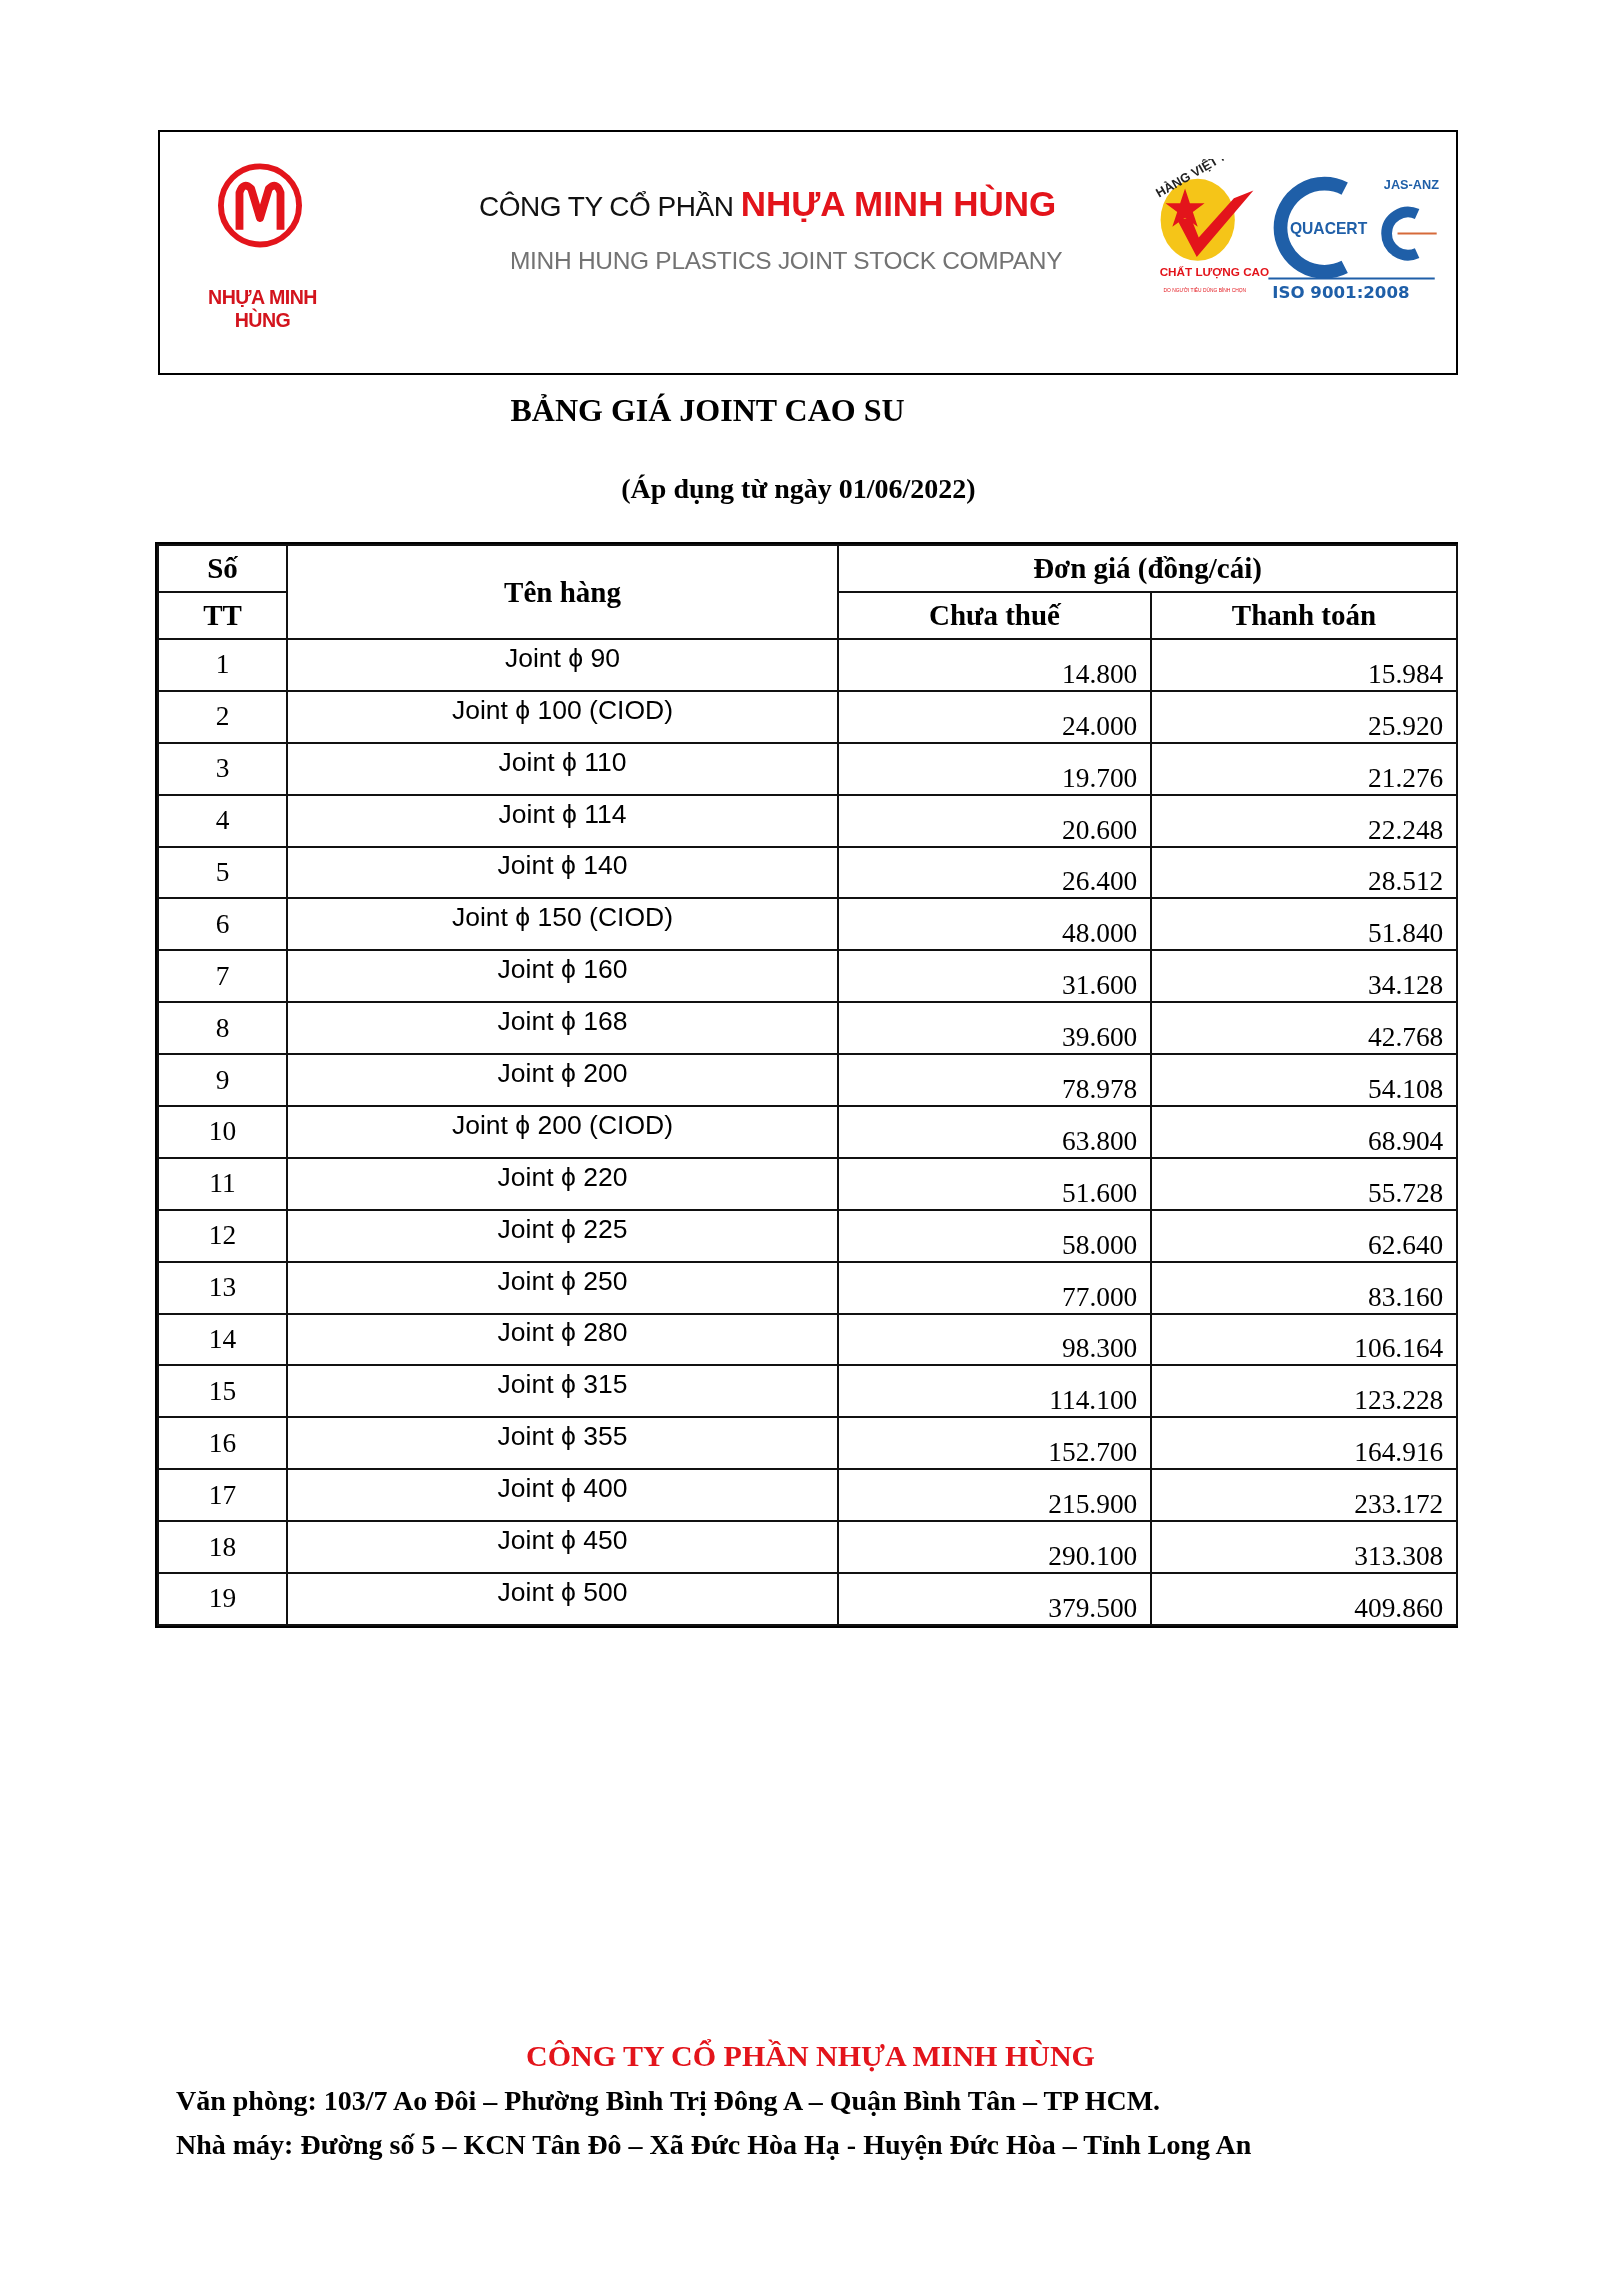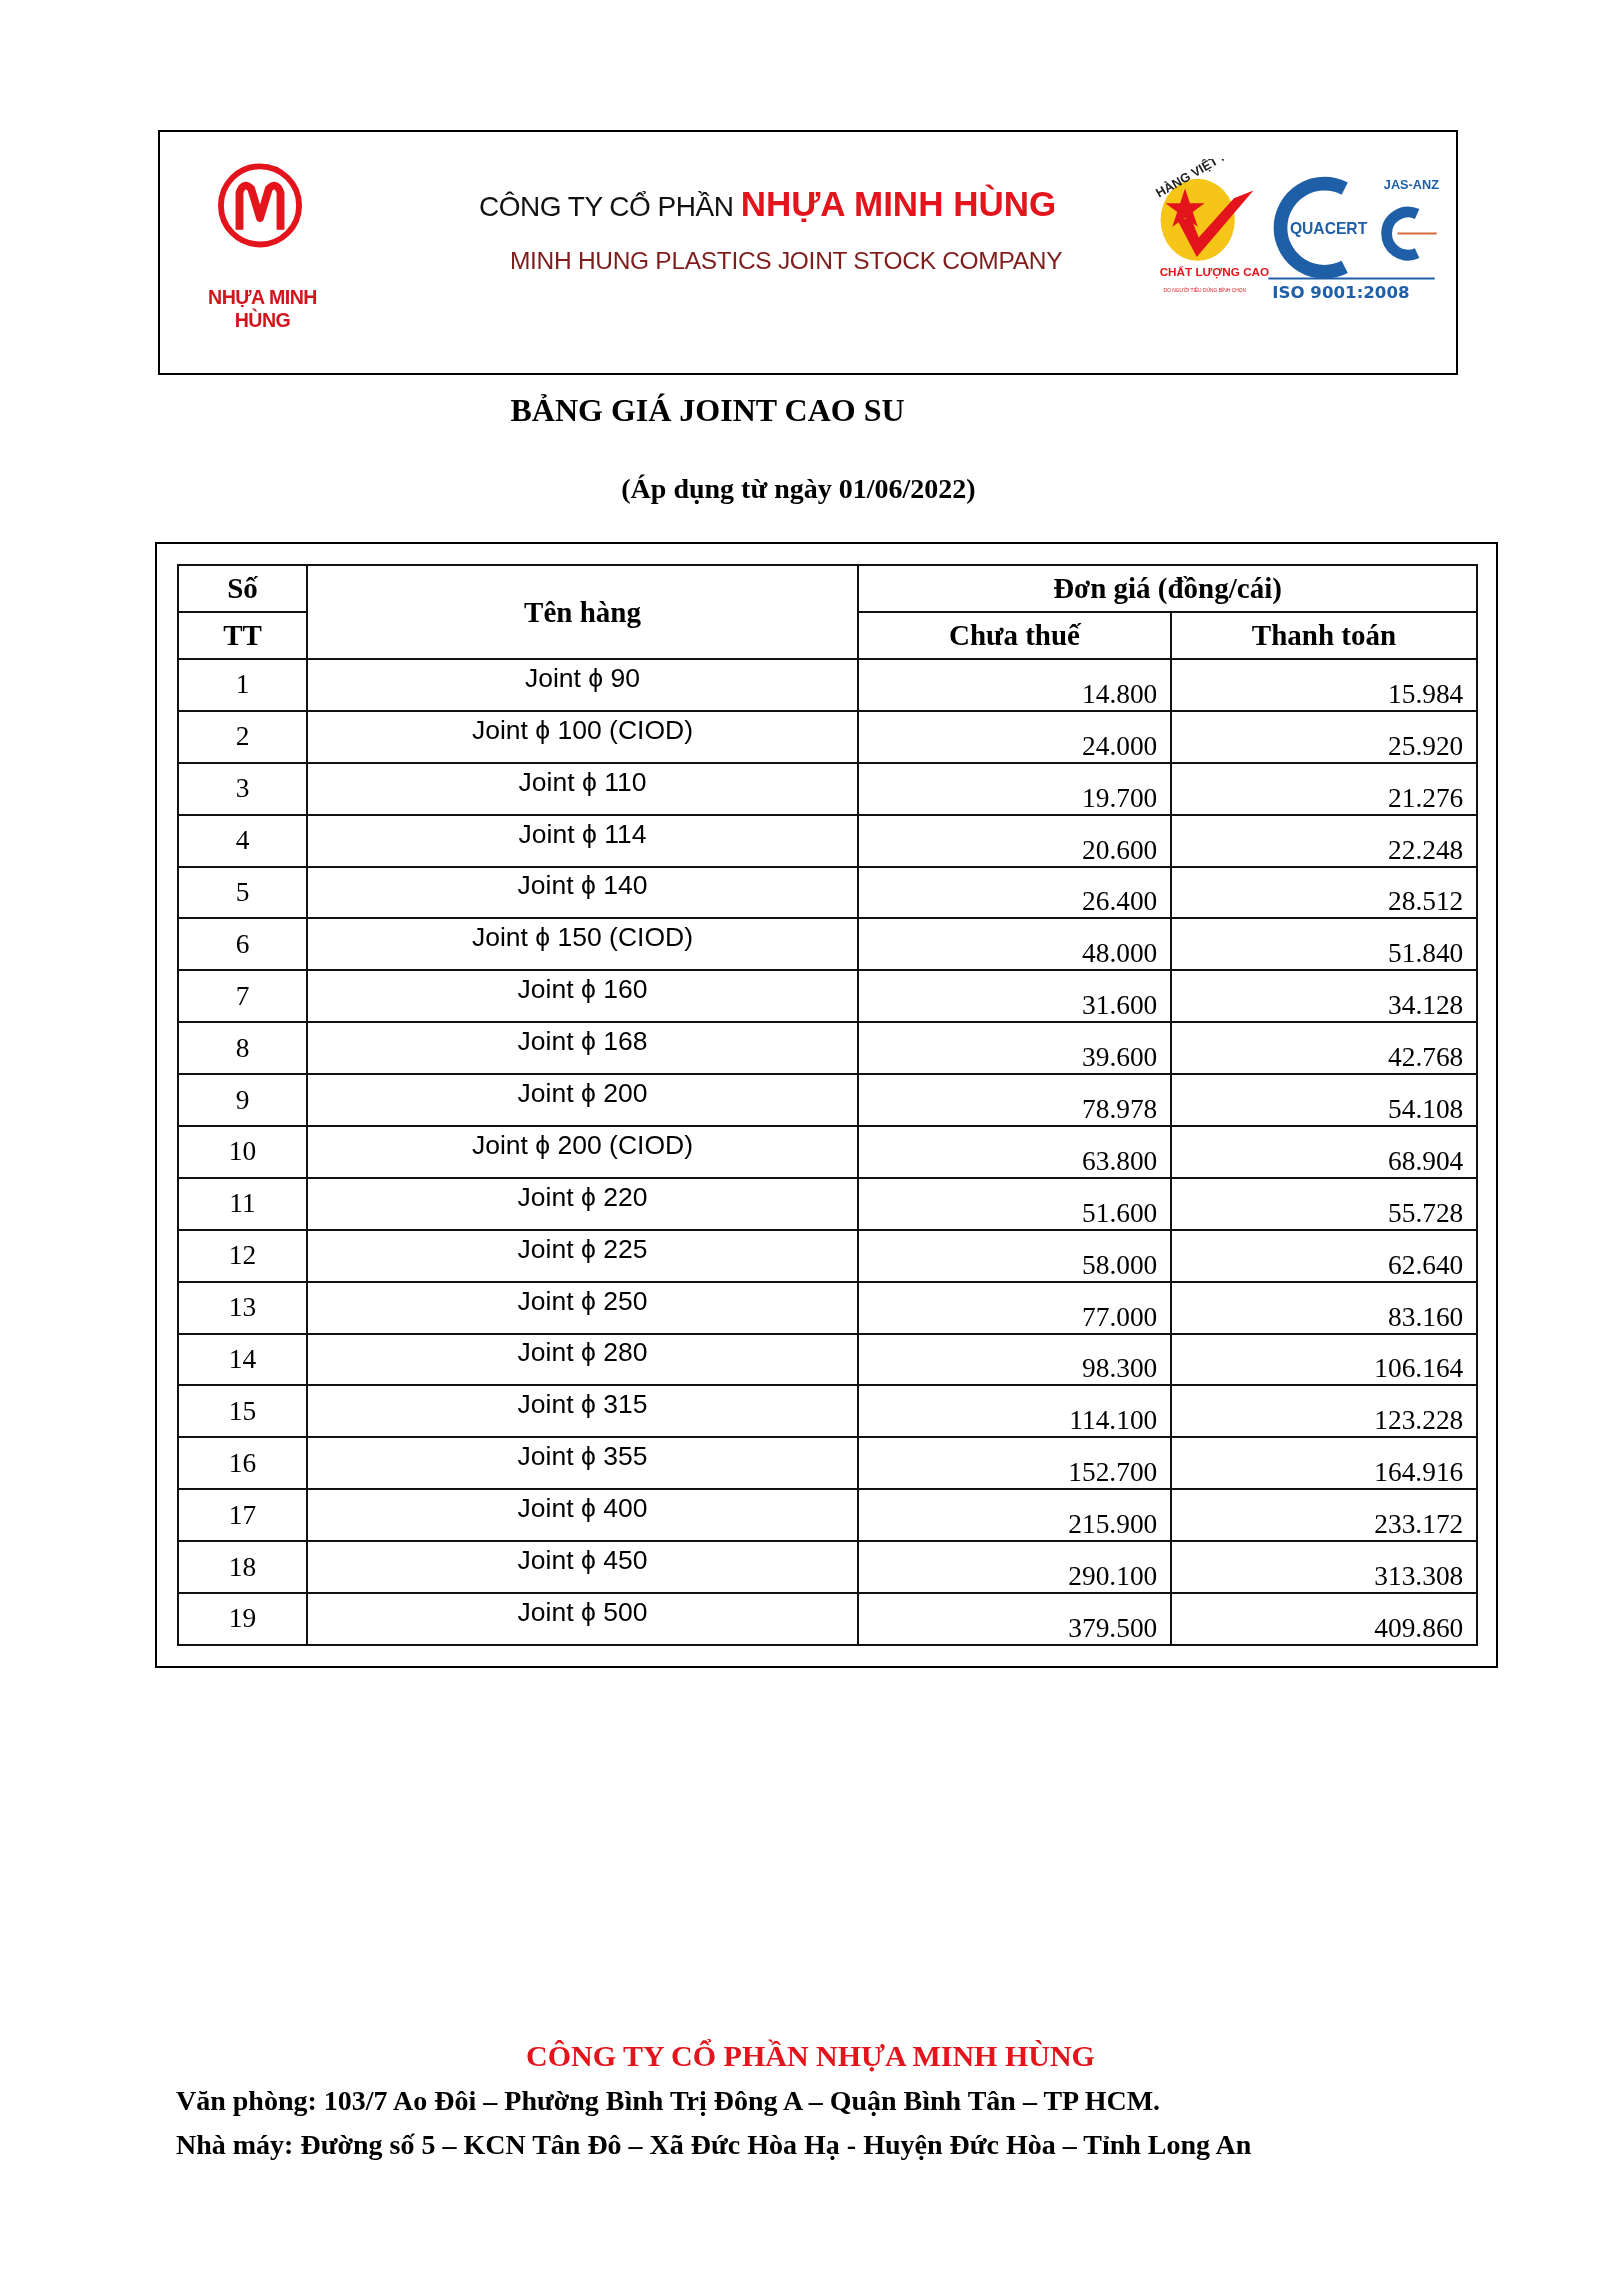--- a/index.html
+++ b/index.html
@@ -11,33 +11,33 @@
                   border: 2.9px solid #000; box-sizing: content-box; }
     .logo-mh { position: absolute; left: 29px; top: 31px; width: 147px; height: 157px; }
     .logo-mh svg { position: absolute; left: 29px; top: 0; }
     .logo-mh .brand { position: absolute; left: 0; top: 123px; width: 147px; text-align: center;
                       color: #d3141d; font-family: "Liberation Sans", sans-serif; font-weight: bold;
                       font-size: 19.6px; letter-spacing: -0.5px; }
     .company-line1 { position: absolute; left: 319px; top: 52px; white-space: nowrap;
                      font-family: "Liberation Sans", sans-serif; font-size: 28px; color: #111; letter-spacing: -0.5px; }
     .company-line1 .red { color: #e3141b; font-weight: bold; font-size: 35px; letter-spacing: 0; }
     .company-line2 { position: absolute; left: 350px; top: 115px; white-space: nowrap;
-                     font-family: "Liberation Sans", sans-serif; font-size: 24.5px; color: #7f1d1d; letter-spacing: -0.3px; }
+                     font-family: "Liberation Sans", sans-serif; font-size: 24.5px; color: #737373; letter-spacing: -0.3px; }
     .badge-hvn { position: absolute; left: 984px; top: 27.4px; width: 127px; height: 147px; }
     .badge-quacert { position: absolute; left: 1108px; top: 37px; width: 172px; height: 137px; }
 
     
     .title { position: absolute; left: 0; width: 1415px; top: 392px; text-align: center;
              font-weight: bold; font-size: 32px; }
     .subtitle { position: absolute; left: 0; width: 1597px; top: 473px; text-align: center;
                 font-weight: bold; font-size: 28px; }
 
     
     .table-wrap { position: absolute; left: 155px; top: 542px; width: 1299px;
-                  border: 2.9px double #000; padding: 20px; box-sizing: content-box; }
+                  border: 2.9px double #000; padding: 0; box-sizing: content-box; }
     table { border-collapse: collapse; width: 1299px; table-layout: fixed; }
     th, td { border: 2.5px solid #111; padding: 0; }
     th { font-weight: bold; font-size: 29px; text-align: center; height: 45px; }
     th.h-tenhang { vertical-align: middle; }
     td { height: 47px; font-size: 27.4px; }
     td.stt { text-align: center; vertical-align: middle; }
     td.name { text-align: center; vertical-align: top; padding-top: 2.9px;
               font-family: "Liberation Sans", sans-serif; font-size: 26.5px; margin-left: 12px; }
     td.num { text-align: right; vertical-align: bottom; padding-right: 12.7px; padding-bottom: 0; margin-left: 16px; }
     tr.light td { border-top-color: #8a8a8a; }

